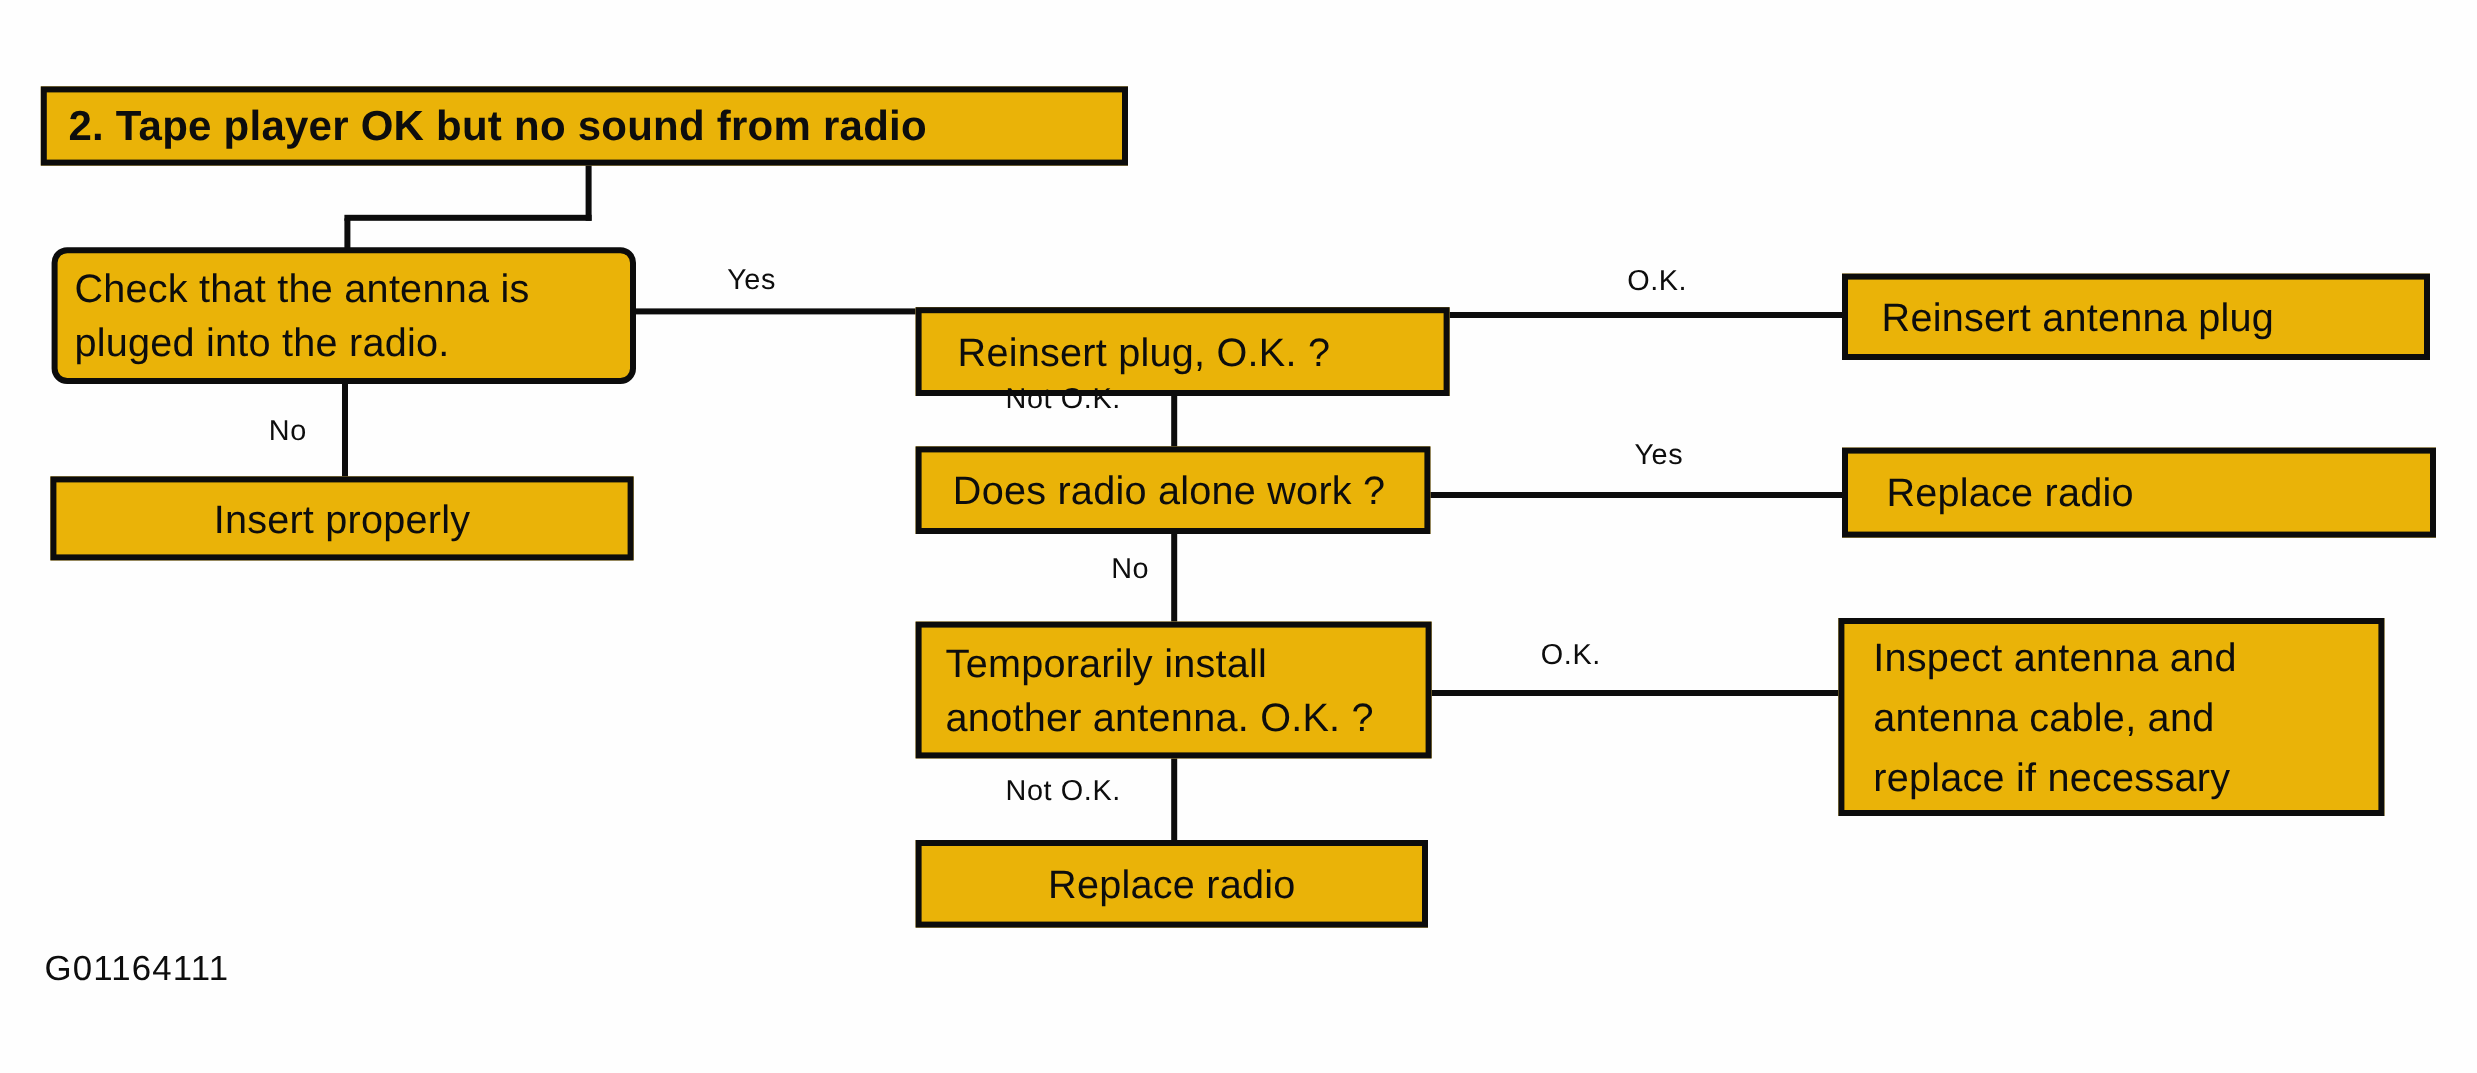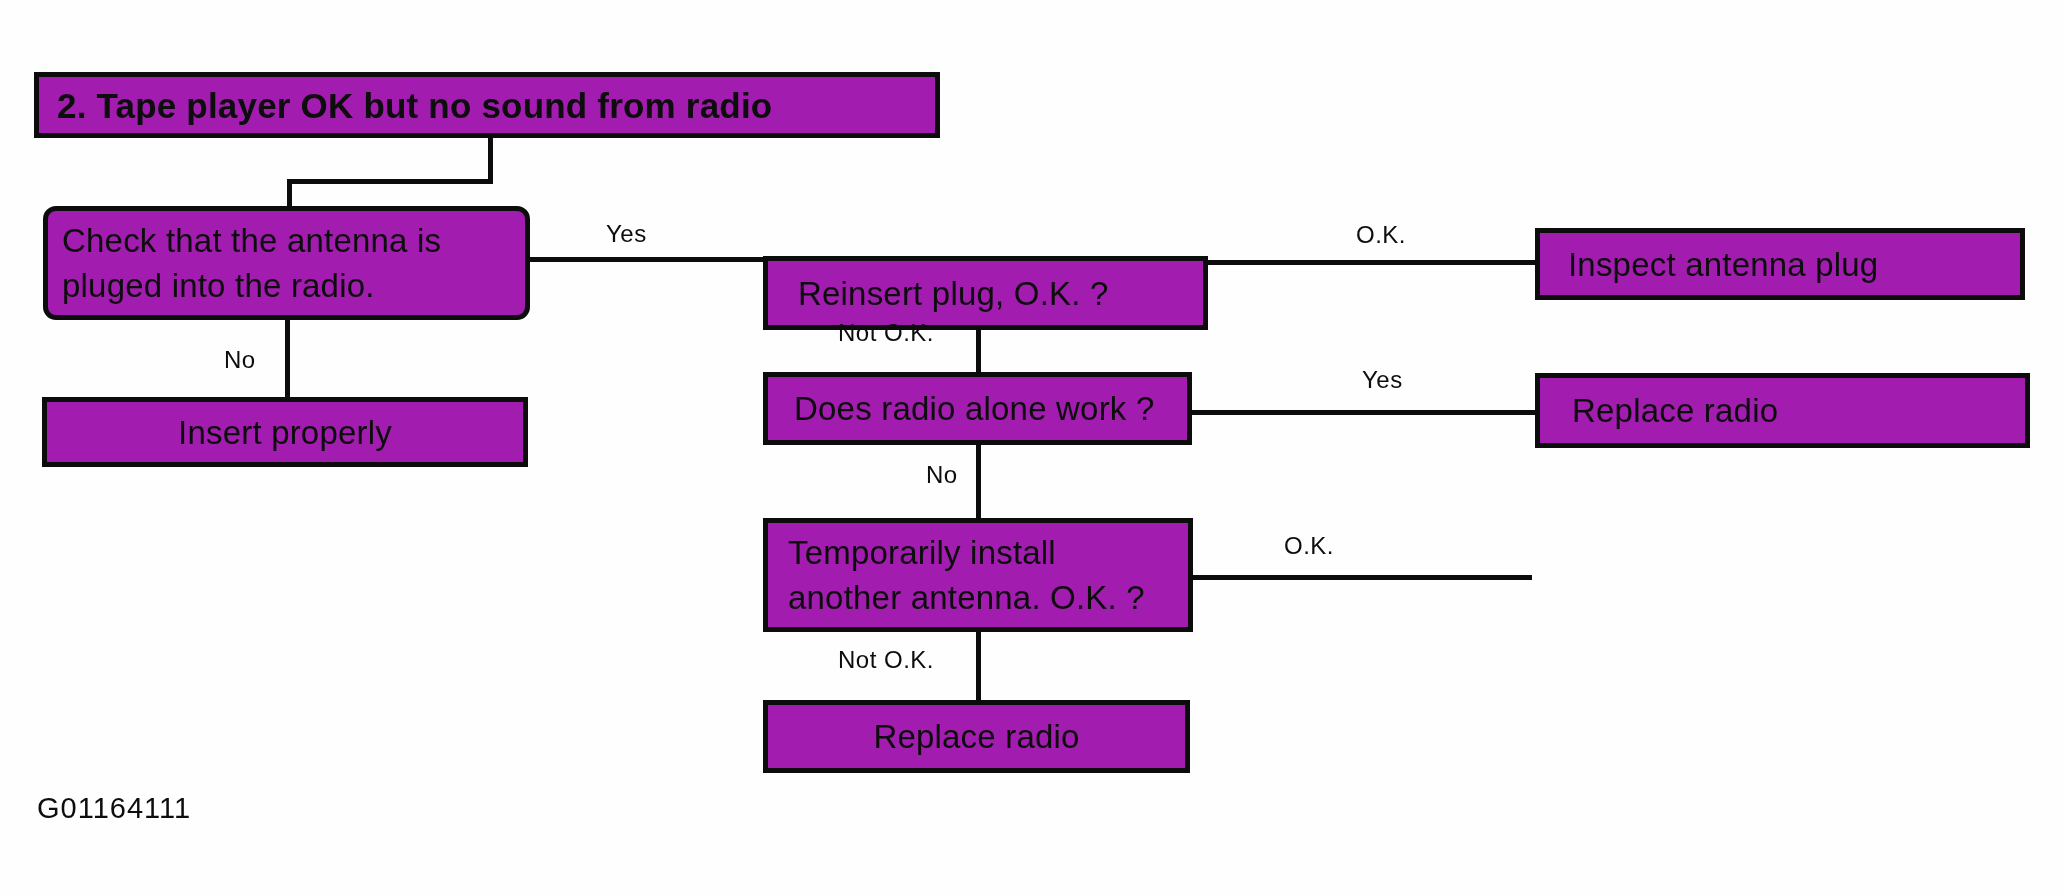--- a/index.html
+++ b/index.html
@@ -14,21 +14,21 @@
     background: #fefefe;
     font-family: "Liberation Sans", "DejaVu Sans", sans-serif;
     color: #0d0d0d;
     overflow: hidden;
   }
   
   .node {
     position: absolute;
     box-sizing: border-box;
     border: 5px solid #0c0c0c;
-    background: #a21caf;
+    background: #eab308;
     display: flex;
     align-items: center;
     font-size: 33px;
     line-height: 45px;
     white-space: pre-line;
     letter-spacing: 0.2px;
   }
   .node.center { justify-content: center; }
 
   #title-box {
@@ -127,24 +127,29 @@
 another antenna. O.K. ?</span>
   </div>
   <div class="node" id="node-does-radio-work">
     <span>Does radio alone work ?</span>
   </div>
   <div class="node center" id="node-replace-bottom">
     <span>Replace radio</span>
   </div>
 
   <div class="node" id="node-inspect-plug">
-    <span>Inspect antenna plug</span>
+    <span>Reinsert antenna plug</span>
   </div>
   <div class="node" id="node-replace-right">
     <span>Replace radio</span>
+  </div>
+  <div class="node" id="node-inspect-cable">
+    <span>Inspect antenna and
+antenna cable, and
+replace if necessary</span>
   </div>
 
   <span class="edge-label" id="label-check-yes">Yes</span>
   <span class="edge-label" id="label-check-no">No</span>
   <span class="edge-label" id="label-reinsert-ok">O.K.</span>
   <span class="edge-label" id="label-reinsert-notok">Not O.K.</span>
   <span class="edge-label" id="label-does-yes">Yes</span>
   <span class="edge-label" id="label-does-no">No</span>
   <span class="edge-label" id="label-temp-ok">O.K.</span>
   <span class="edge-label" id="label-temp-notok">Not O.K.</span>

